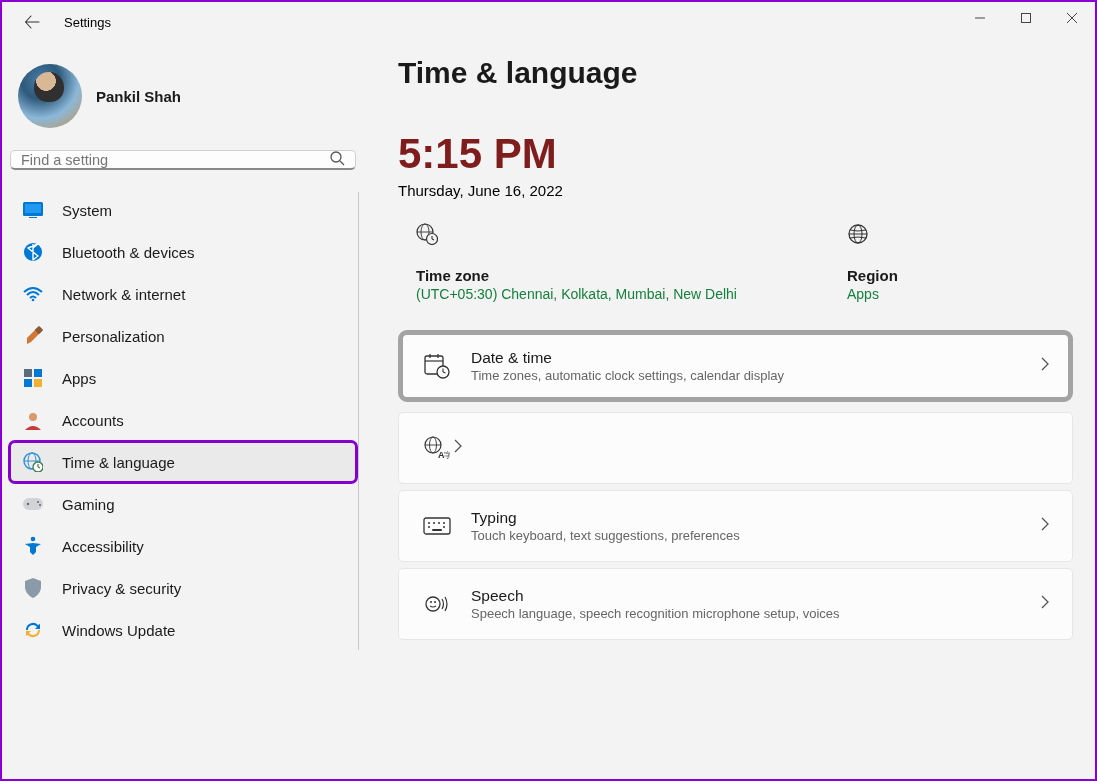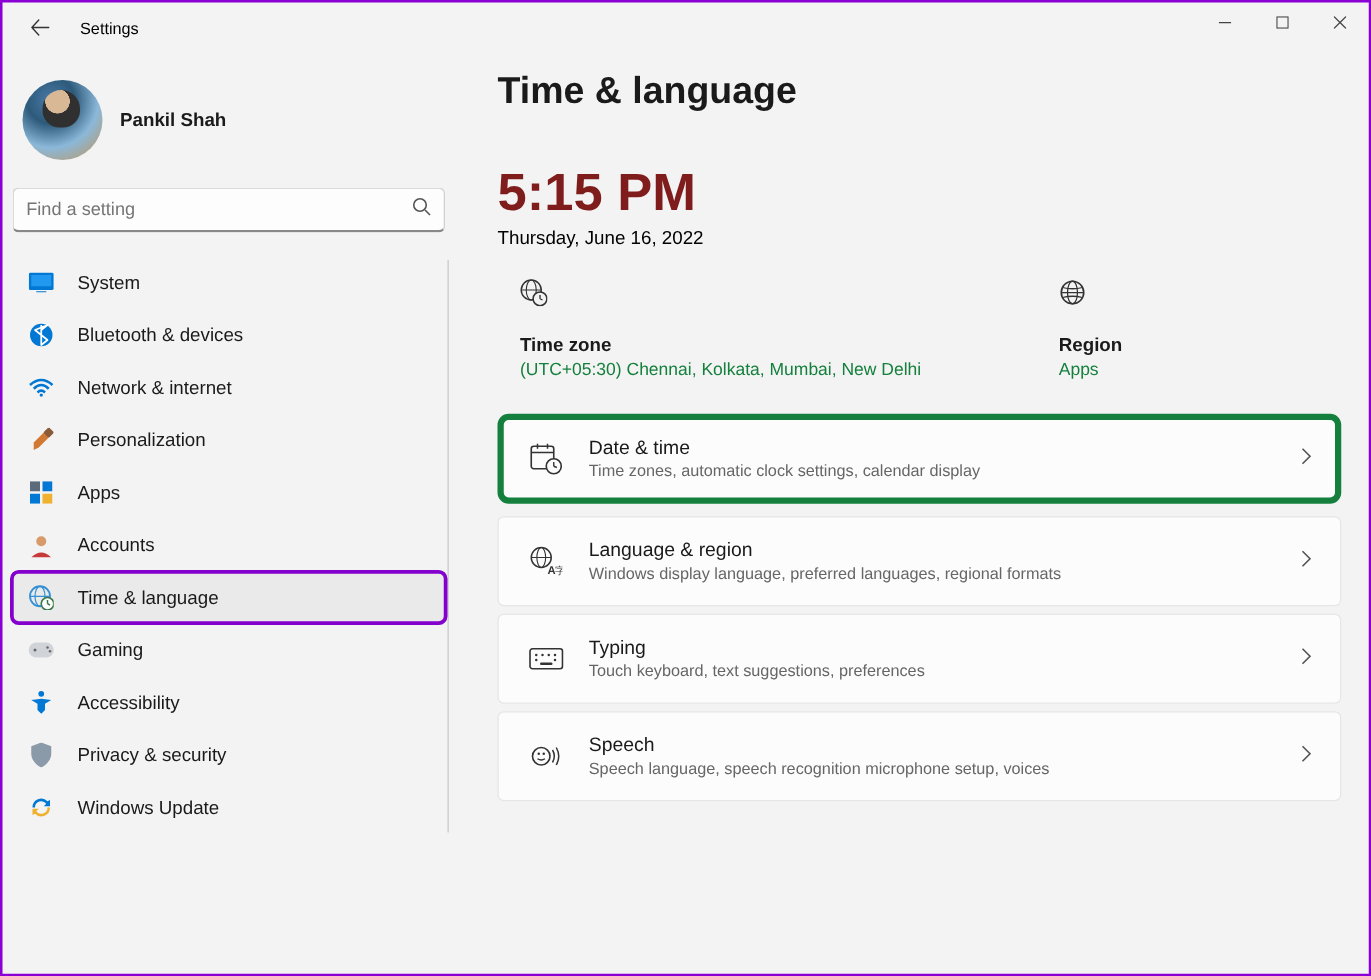--- a/index.html
+++ b/index.html
@@ -12,21 +12,21 @@
     .window-btn { width: 46px; height: 32px; display: flex; align-items: center; justify-content: center; color: #555; cursor: pointer; }
     
     .content { display: flex; height: calc(100% - 40px); }
     
     .sidebar { width: 362px; padding: 14px 8px 0 8px; display: flex; flex-direction: column; }
     .profile { display: flex; align-items: center; padding: 8px 10px 20px 8px; gap: 14px; }
     .avatar { width: 64px; height: 64px; border-radius: 50%; background: radial-gradient(circle at 35% 25%, #4a7aa8 0%, #2d5a7a 30%, #8bb8d9 60%, #c5924f 100%); position: relative; overflow: hidden; }
     .avatar::after { content:''; position:absolute; top:8px; left:16px; width:30px; height:30px; background: radial-gradient(circle at 40% 30%, #d9b896 35%, #303030 36%, #303030 100%); border-radius: 50% 50% 45% 45%; }
     .profile-name { font-size: 15px; font-weight: 600; color: #1a1a1a; }
     
-    .search-box { margin: 2px 0 20px 0; height: 36px; border: 1px solid #d0d0d0; border-bottom: 2px solid #888; border-radius: 5px; background: #fdfdfd; display: flex; align-items: center; padding: 0 10px; }
+    .search-box { margin: 2px 0 20px 0; height: 20px; border: 1px solid #d0d0d0; border-bottom: 2px solid #888; border-radius: 5px; background: #fdfdfd; display: flex; align-items: center; padding: 0 10px; }
     .search-box input { border: none; outline: none; background: transparent; flex: 1; font-size: 14.5px; color: #555; }
     .search-box .sicon { color: #555; }
     
     .nav { display: flex; flex-direction: column; gap: 2px; position: relative; }
     .nav-divider { position: absolute; top: 2px; bottom: 0; right: -3px; width: 1px; background: #c8c8c8; }
     .nav-item { height: 40px; display: flex; align-items: center; padding: 0 12px; border-radius: 5px; cursor: pointer; gap: 18px; font-size: 15px; color: #1a1a1a; position: relative; }
     .nav-item.active { background: #eaeaea; }
     .nav-item .nico { width: 22px; height: 22px; display:flex; align-items:center; justify-content:center; }
     .nav-item.highlighted { outline: 3px solid #8400cc; outline-offset: -1px; border-radius: 5px; }
 
@@ -35,21 +35,21 @@
     .clock { font-size: 42px; font-weight: 600; color: #7f1d1d; }
     .date { font-size: 15px; color: #000000; margin-top: 4px; margin-bottom: 22px; }
 
     .info-row { display: flex; gap: 110px; margin-bottom: 28px; padding-left: 18px; }
     .info-block { display: flex; gap: 18px; align-items: flex-start; flex-direction: column; }
     .info-block .iicon { width: 22px; margin-top: 2px; color: #333; }
     .info-block .ititle { font-size: 15px; font-weight: 600; color: #1a1a1a; }
     .info-block .idesc { font-size: 14px; color: #15803d; margin-top: 2px; }
     
     .card { background: #fcfcfc; border: 1px solid #e6e6e6; border-radius: 5px; height: 72px; display: flex; align-items: center; padding: 0 22px; margin-bottom: 6px; cursor: pointer; }
-    .card.highlighted { border: 5px solid #15803d; border-radius: 9px; padding: 0 18px; margin-bottom: 10px; }
+    .card.highlighted { border: 5px solid #a3a3a3; border-radius: 9px; padding: 0 18px; margin-bottom: 10px; }
     .card .cicon { width: 32px; color: #333; display:flex; align-items:center; justify-content:center; }
     .card .ctext { flex: 1; margin-left: 18px; }
     .card .ctitle { font-size: 15.5px; color: #1a1a1a; }
     .card .cdesc { font-size: 13px; color: #666; margin-top: 1px; }
     .card .chev { color: #555; }
   </style>
 </head>
 <body>
 
 <div class="titlebar">
@@ -269,24 +269,20 @@
     <div class="card">
       <span class="cicon">
           <svg width="26" height="24">
             <circle cx="9" cy="9" r="8" fill="none" stroke="#333" stroke-width="1.2"></circle>
             <ellipse cx="9" cy="9" rx="3.5" ry="8" fill="none" stroke="#333" stroke-width="0.9"></ellipse>
             <line x1="1" y1="9" x2="17" y2="9" stroke="#333" stroke-width="0.9"></line>
             <text x="14" y="22" font-size="9" fill="#333" font-weight="600">A</text>
             <text x="20" y="22" font-size="8" fill="#333">字</text>
           </svg>
         </span>
-      <div class="ctext">
-        <div class="ctitle">Language &amp; region</div>
-        <div class="cdesc">Windows display language, preferred languages, regional formats</div>
-      </div>
       <span class="chev"><svg width="10" height="14">
             <path d="M2 1l6 6-6 6" stroke="#555" stroke-width="1.3" fill="none"></path>
           </svg></span>
     </div>
 
     <div class="card">
       <span class="cicon">
           <svg width="28" height="18">
             <rect x="1" y="1" width="26" height="16" rx="2" fill="none" stroke="#333" stroke-width="1.3"></rect>
             <circle cx="6" cy="6" r="1" fill="#333"></circle>

